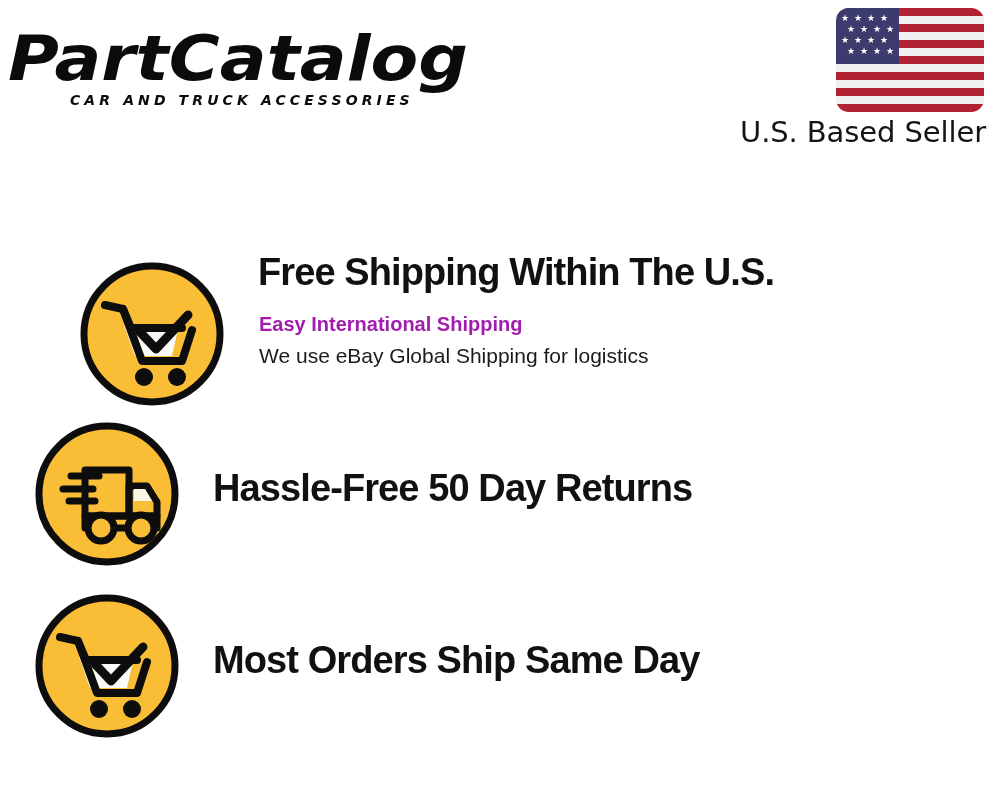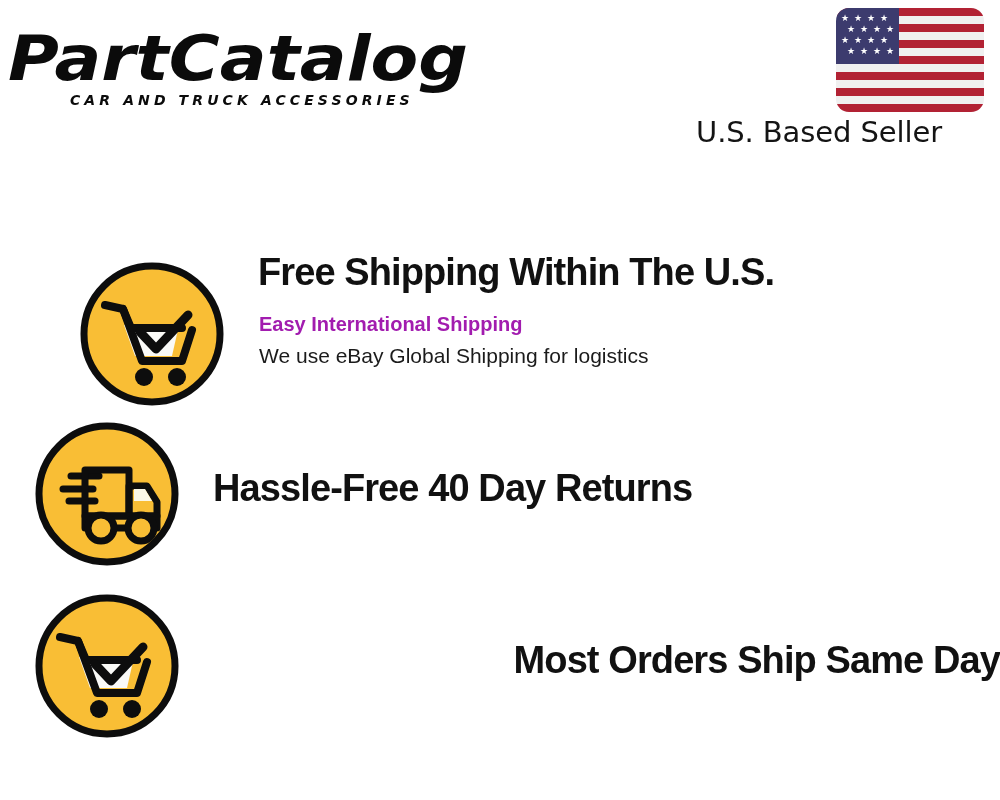--- a/index.html
+++ b/index.html
@@ -75,42 +75,42 @@
   .seller-label {
     display: block;
     font-family: "DejaVu Sans", sans-serif;
     font-size: 29px;
     font-weight: 400;
     line-height: 1.05;
     color: #141414;
     letter-spacing: -0.1px;
     margin-top: 5px;
     white-space: nowrap;
-    text-align: left;
+    text-align: right;
   }
 
   
   .features {
     position: absolute;
     top: 238px;
     left: 0;
     width: 1000px;
   }
 
   .feature-row {
     position: absolute;
     left: 0;
     width: 1000px;
     display: flex;
     align-items: flex-start;
   }
 
   .feature-row.row-0 { top: 12px; margin-left: 45px; }
   .feature-row.row-1 { top: 172px; }
-  .feature-row.row-2 { top: 344px; text-align: right; }
+  .feature-row.row-2 { top: 344px; }
 
   .badge-slot {
     width: 213px;
     flex: 0 0 213px;
     display: flex;
     justify-content: center;
     padding-top: 10px;
   }
 
   .badge {
@@ -259,21 +259,21 @@
           </g>
           <path d="M52 50 L96 50 L96 96 L52 96 Z" fill="none" stroke="#0d0d0d" stroke-width="7" stroke-linejoin="round"></path>
           <path d="M96 66 L114 66 L124 82 L124 96 L96 96 Z" fill="none" stroke="#0d0d0d" stroke-width="7" stroke-linejoin="round"></path>
           <path d="M101 69 L112 69 L119 81 L101 81 Z" fill="#FBF7E6"></path>
           <path d="M52 96 L124 96 L124 108 L52 108 Z" fill="none" stroke="#0d0d0d" stroke-width="7" stroke-linejoin="round"></path>
           <circle cx="68" cy="108" r="13" fill="#F9BE35" stroke="#0d0d0d" stroke-width="7"></circle>
           <circle cx="108" cy="108" r="13" fill="#F9BE35" stroke="#0d0d0d" stroke-width="7"></circle>
         </svg>
       </div>
       <div class="feature-text">
-        <div class="feature-heading">Hassle-Free 40 Day Returns</div>
+        <div class="feature-heading">Hassle-Free 50 Day Returns</div>
       </div>
     </div>
 
     <div class="feature-row row-2">
       <div class="badge-slot">
         <svg class="badge" viewBox="0 0 148 148" aria-hidden="true">
           <circle cx="74" cy="74" r="68" fill="#F9BE35" stroke="#0d0d0d" stroke-width="7"></circle>
           <path d="M101 65 L46 65 L57 96 L94 96 Z" fill="#FAFAF7"></path>
           <g fill="none" stroke="#0d0d0d" stroke-width="8" stroke-linecap="round" stroke-linejoin="round">
             <path d="M27 45 L45 49 L64 101 L104 101 L114 70"></path>

